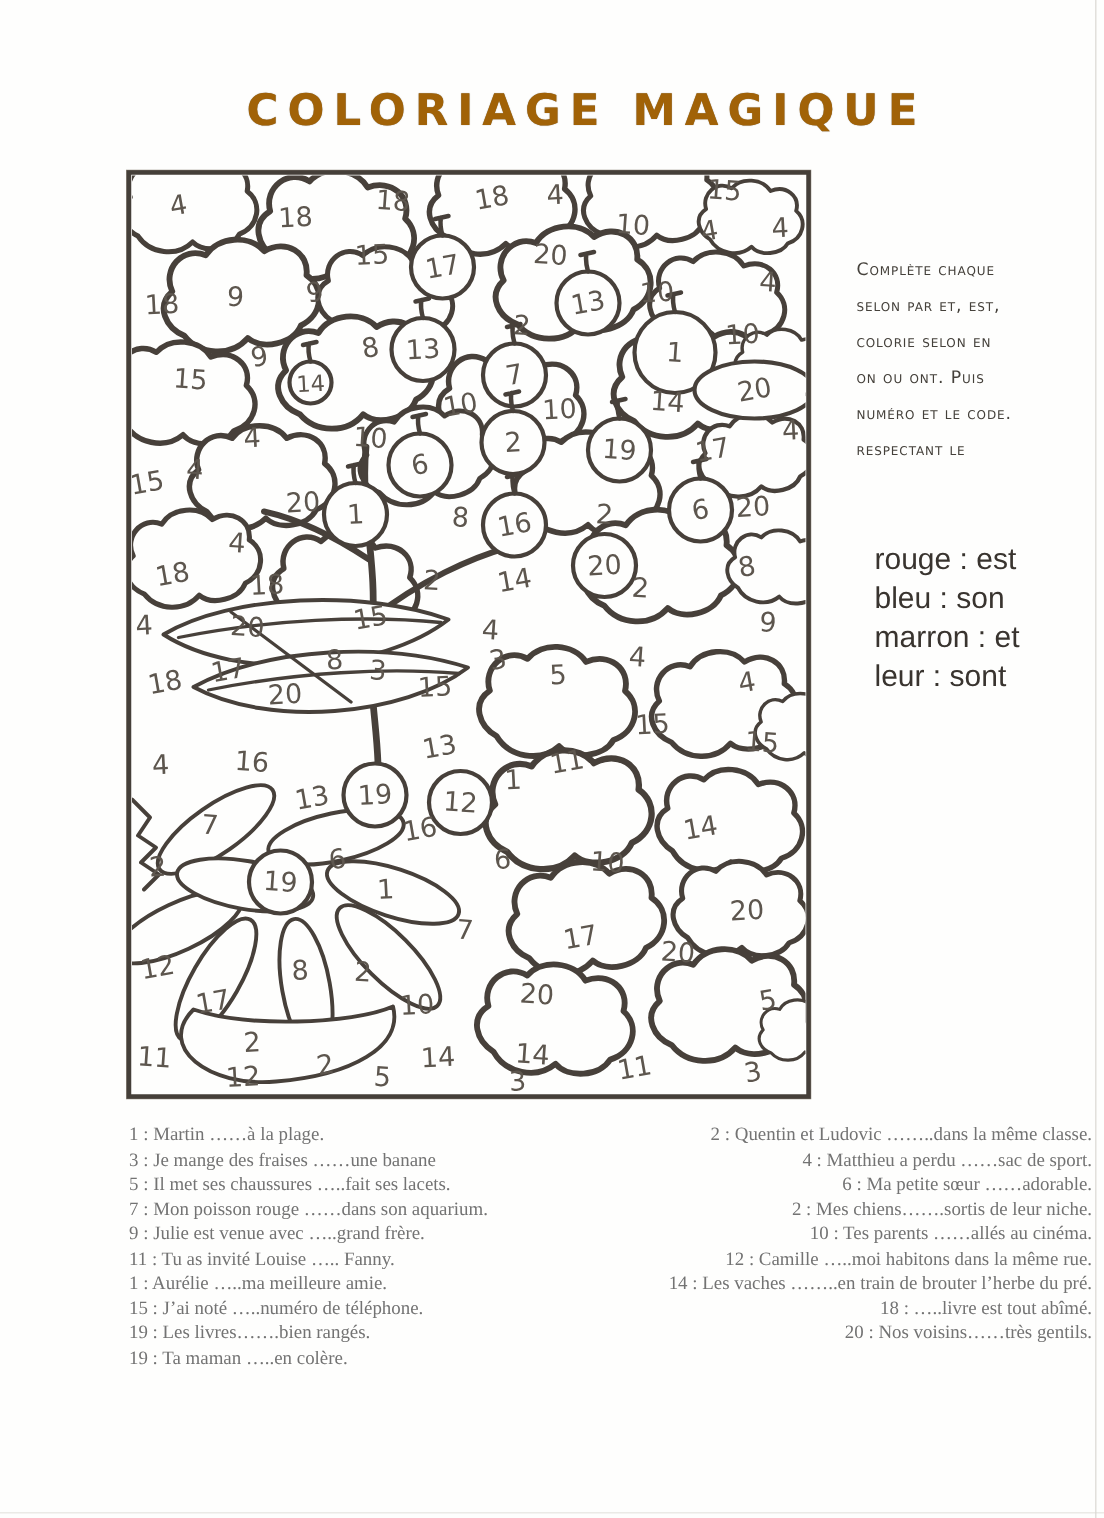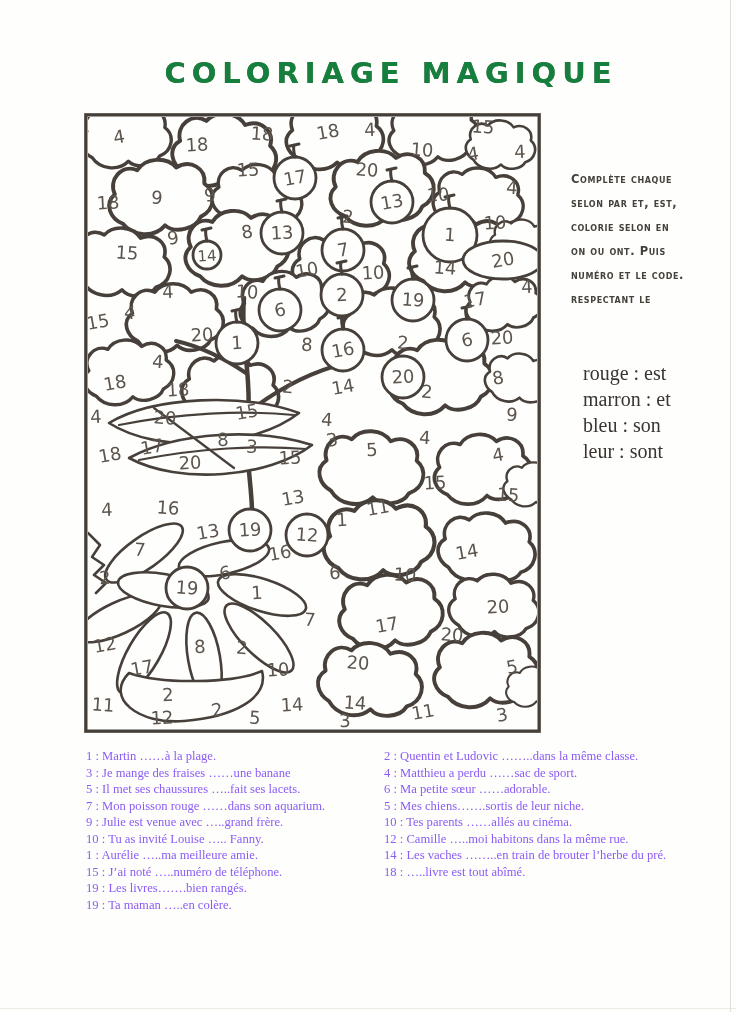--- a/index.html
+++ b/index.html
@@ -7,37 +7,37 @@
     position:relative;width:736px;height:1012px;margin:0 auto;
     background:#fefefd;overflow:hidden;
     font-family:"Liberation Serif", serif;color:#3a3530;
     box-shadow:0 0 6px rgba(0,0,0,.25);
   }
   .scan-edge-right{position:absolute;top:0;right:5px;width:1px;height:100%;background:#cfccc7;opacity:.6;}
   .scan-edge-bottom{position:absolute;left:0;bottom:3px;width:100%;height:1px;background:#d8d5d0;opacity:.5;}
   .title{
     position:absolute;top:56px;left:46px;width:690px;text-align:center;
     font-family:"DejaVu Sans", sans-serif;font-weight:bold;
-    font-size:29px;letter-spacing:6px;color:#15803d;
+    font-size:29px;letter-spacing:6px;color:#a16207;
     text-shadow:0 0 .6px #7a7163;
   }
   .drawing{position:absolute;left:84px;top:113px;width:457px;height:620px;}
   .instructions{
     position:absolute;left:571px;top:167px;width:156px;
     font-family:"DejaVu Sans", sans-serif;font-size:11.5px;
     font-variant:small-caps;letter-spacing:.6px;line-height:24px;color:#45413b;
-    font-weight:bold;
+    font-weight:normal;
   }
   .color-code{
     position:absolute;left:583px;top:360px;width:150px;
-    font-family:Liberation Serif, serif;font-size:20px;line-height:26px;color:#39342f;
+    font-family:Liberation Sans, sans-serif;font-size:20px;line-height:26px;color:#39342f;
   }
-  .sentences{position:absolute;top:748px;font-size:12.6px;line-height:16.5px;color:#8b5cf6;}
+  .sentences{position:absolute;top:748px;font-size:12.6px;line-height:16.5px;color:#737373;}
   .sentences.left{left:86px;width:296px;}
-  .sentences.right{left:384px;width:344px;}
+  .sentences.right{left:384px;width:344px;text-align:right;}
   .sentences div{white-space:nowrap;}
 </style>
 </head>
 <body>
 
 <div class="page">
 
   <div class="scan-edge-right"></div>
   <div class="scan-edge-bottom"></div>
 
@@ -266,41 +266,42 @@
       <div>Complète chaque</div>
       <div>selon par et, est,</div>
       <div>colorie selon en</div>
       <div>on ou ont. Puis</div>
       <div>numéro et le code.</div>
       <div>respectant le</div>
     </div>
 
   <div class="color-code">
       <div>rouge : est</div>
+      <div>bleu : son</div>
       <div>marron : et</div>
-      <div>bleu : son</div>
       <div>leur : sont</div>
     </div>
 
   <div class="sentences left">
       <div>1 : Martin ……à la plage.</div>
       <div>3 : Je mange des fraises ……une banane</div>
       <div>5 : Il met ses chaussures …..fait ses lacets.</div>
       <div>7 : Mon poisson rouge ……dans son aquarium.</div>
       <div>9 : Julie est venue avec …..grand frère.</div>
-      <div>10 : Tu as invité Louise ….. Fanny.</div>
+      <div>11 : Tu as invité Louise ….. Fanny.</div>
       <div>1 : Aurélie …..ma meilleure amie.</div>
       <div>15 : J’ai noté …..numéro de téléphone.</div>
       <div>19 : Les livres…….bien rangés.</div>
       <div>19 : Ta maman …..en colère.</div>
     </div>
   <div class="sentences right">
       <div>2 : Quentin et Ludovic ……..dans la même classe.</div>
       <div>4 : Matthieu a perdu ……sac de sport.</div>
       <div>6 : Ma petite sœur ……adorable.</div>
-      <div>5 : Mes chiens…….sortis de leur niche.</div>
+      <div>2 : Mes chiens…….sortis de leur niche.</div>
       <div>10 : Tes parents ……allés au cinéma.</div>
       <div>12 : Camille …..moi habitons dans la même rue.</div>
       <div>14 : Les vaches ……..en train de brouter l’herbe du pré.</div>
       <div>18 : …..livre est tout abîmé.</div>
+      <div>20 : Nos voisins……très gentils.</div>
     </div>
 
 </div>
 
 </body></html>

